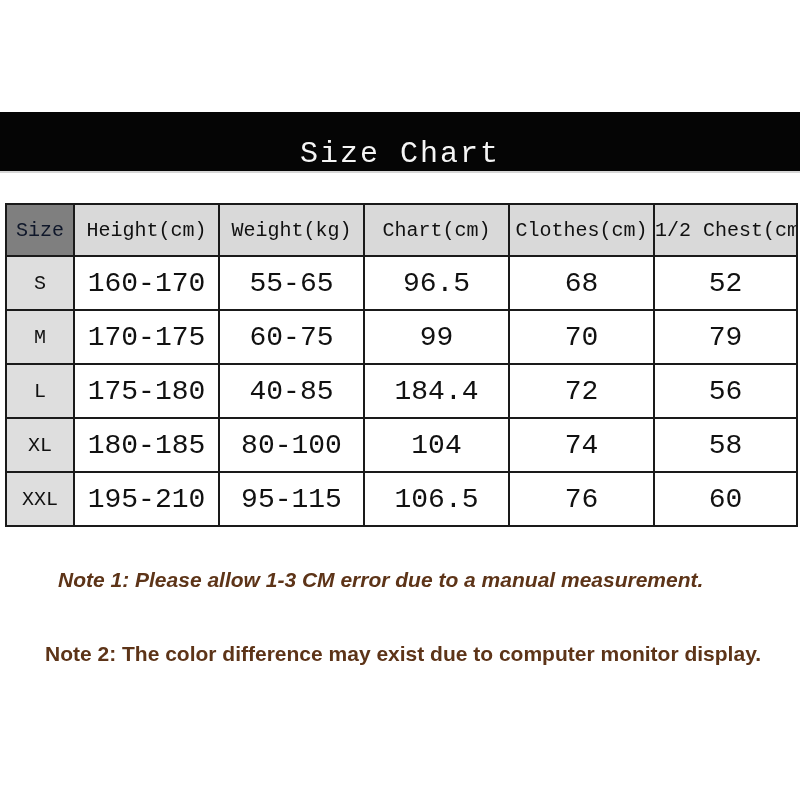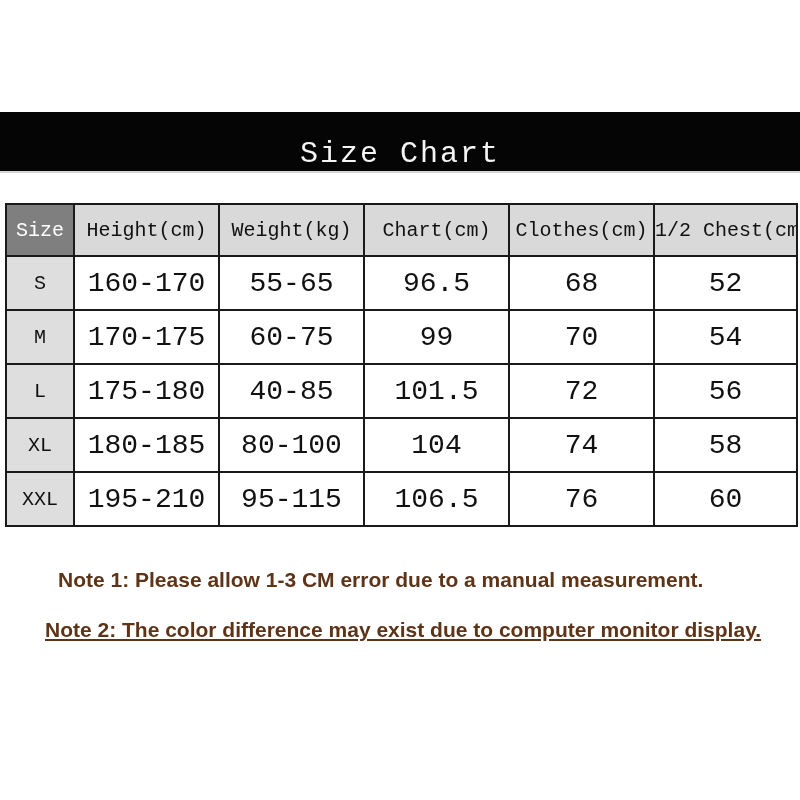--- a/index.html
+++ b/index.html
@@ -48,21 +48,21 @@
   }
   table.size-table th {
     background: #d9d9d9;
     color: #111111;
     font-weight: 400;
     font-size: 20px;
     height: 50px;
   }
   table.size-table th.size-head {
     background: #7f7f7f;
-    color: #ffffff;
+    color: #0f172a;
   }
   table.size-table td {
     background: #ffffff;
     color: #111111;
     font-size: 28px;
     height: 52px;
   }
   table.size-table td.size-col {
     background: #dedede;
     font-size: 20px;
@@ -71,22 +71,22 @@
   col.c-data   { width: 145px; }
   col.c-last   { width: 143px; }
   .note {
     position: absolute;
     color: #5d3418;
     font-family: "Liberation Sans", "DejaVu Sans", sans-serif;
     font-weight: 700;
     font-size: 21px;
     white-space: nowrap;
   }
-  .note1 { left: 58px; top: 568px; }
-  .note2 { left: 45px; top: 618px; text-decoration: underline; }
+  .note1 { left: 58px; top: 568px; font-style: italic; }
+  .note2 { left: 45px; top: 642px; }
 </style>
 </head>
 <body>
 
 <div class="page">
 
   <div class="banner">
     <span class="banner-title">Size Chart</span>
   </div>
 
@@ -117,27 +117,27 @@
           <td>96.5</td>
           <td>68</td>
           <td>52</td>
         </tr>
         <tr>
           <td class="size-col">M</td>
           <td>170-175</td>
           <td>60-75</td>
           <td>99</td>
           <td>70</td>
-          <td>54</td>
+          <td>79</td>
         </tr>
         <tr>
           <td class="size-col">L</td>
           <td>175-180</td>
           <td>40-85</td>
-          <td>101.5</td>
+          <td>184.4</td>
           <td>72</td>
           <td>56</td>
         </tr>
         <tr>
           <td class="size-col">XL</td>
           <td>180-185</td>
           <td>80-100</td>
           <td>104</td>
           <td>74</td>
           <td>58</td>

